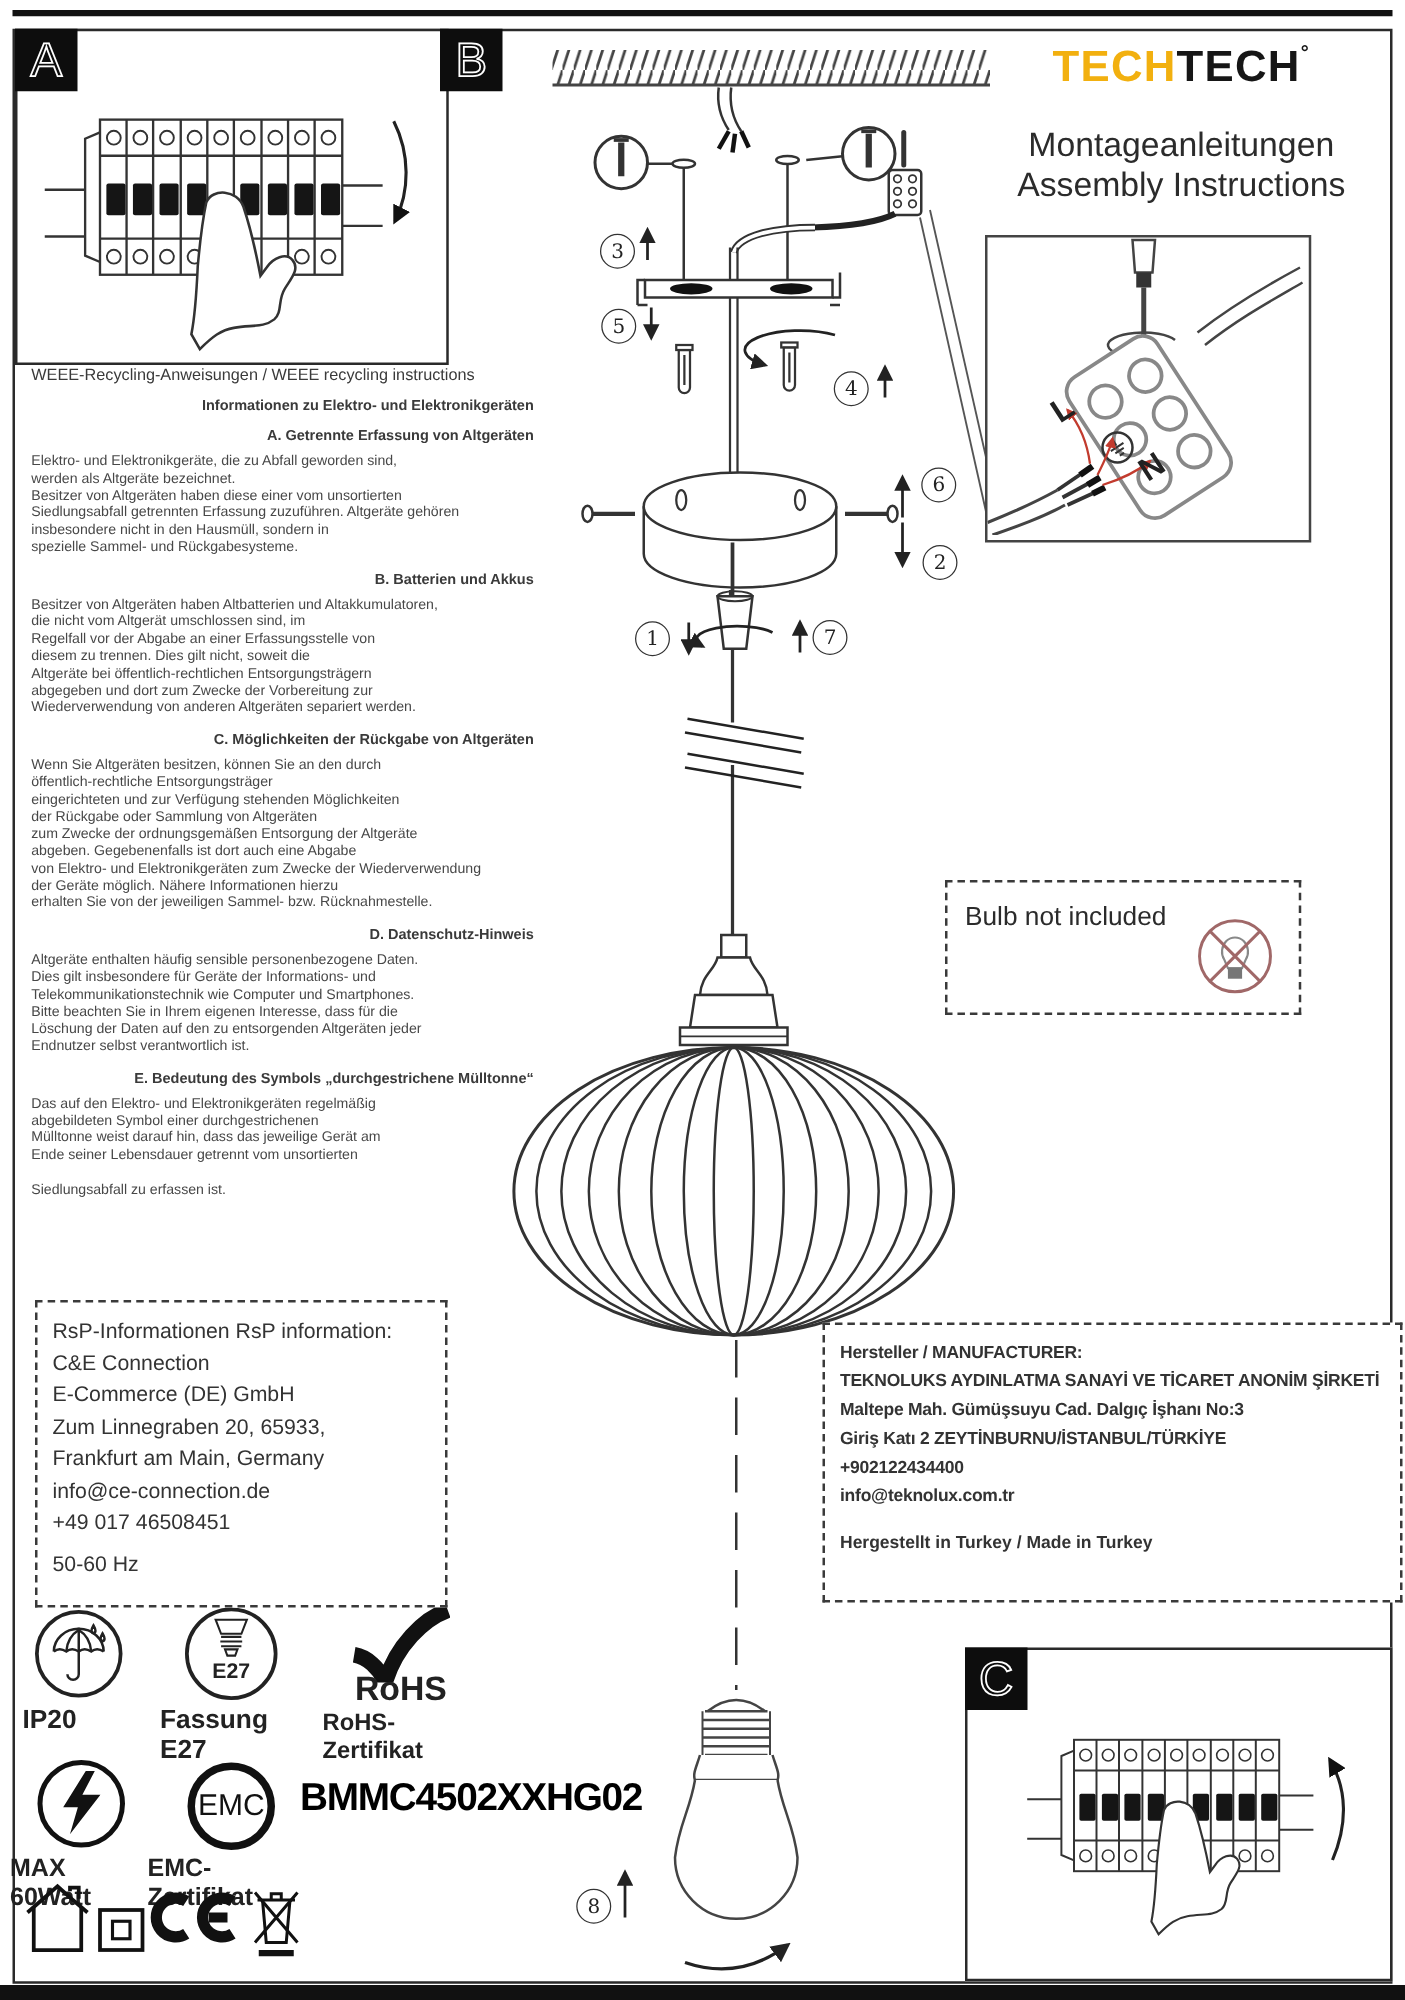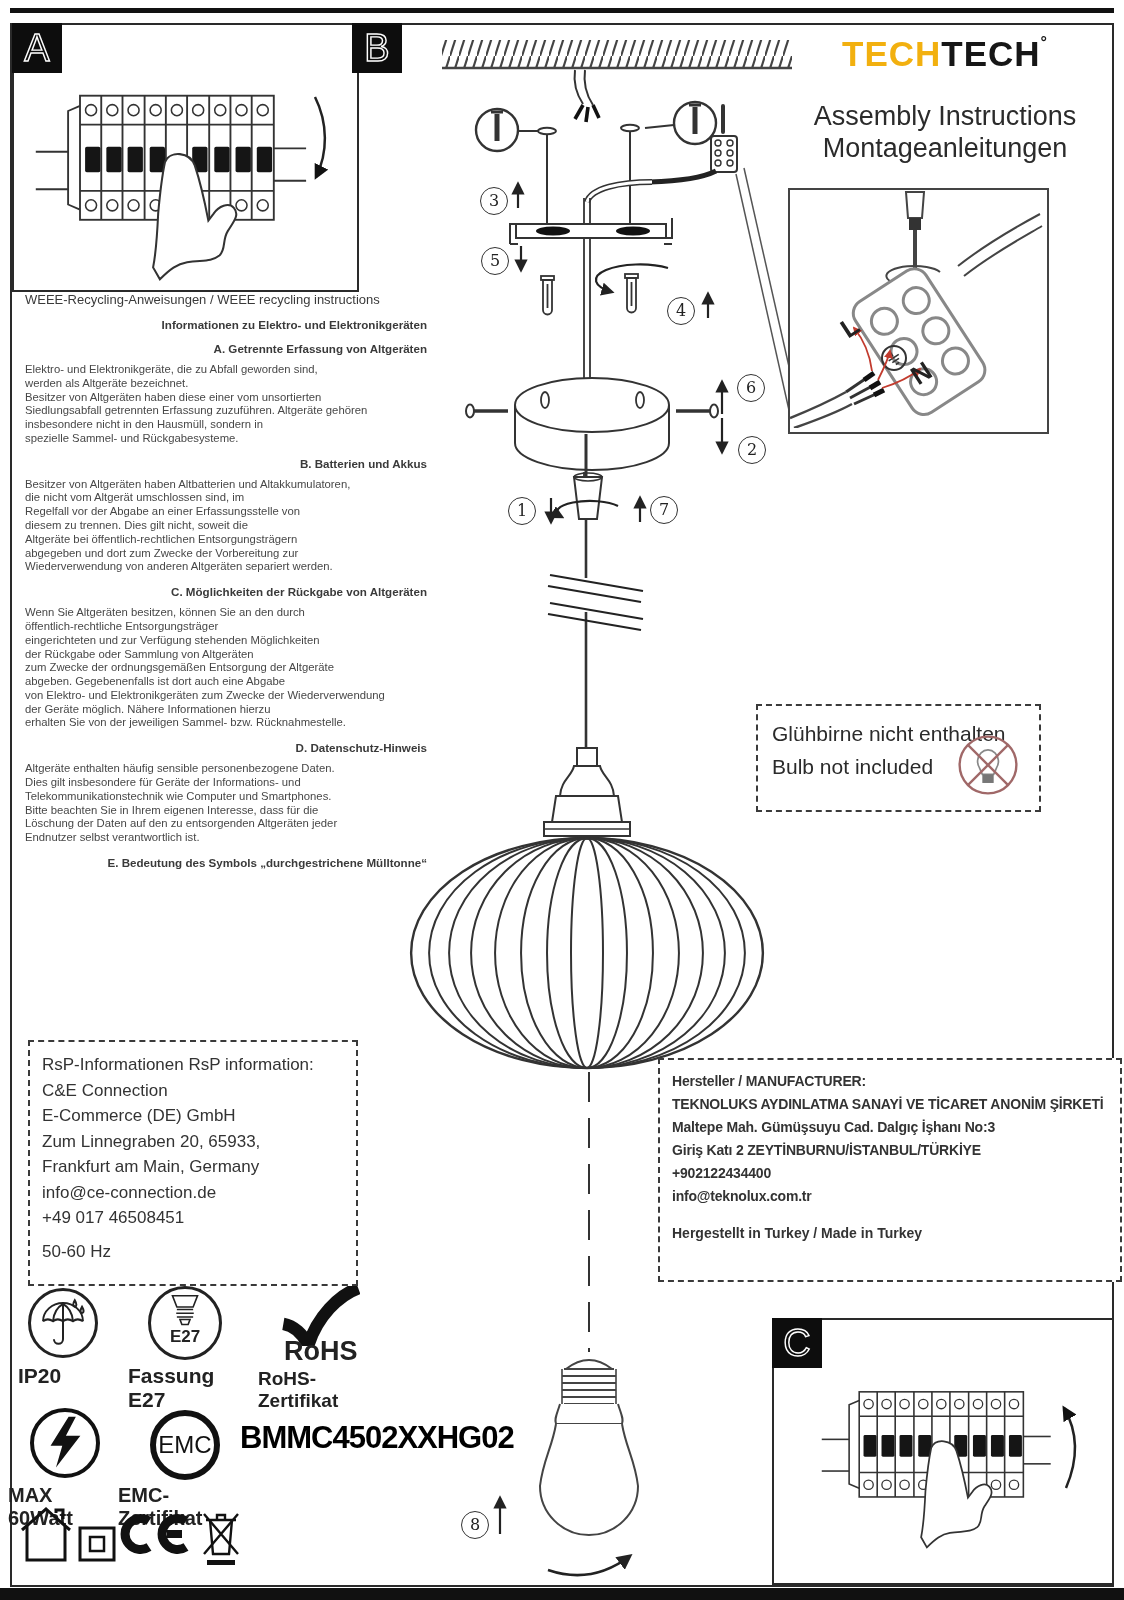--- a/index.html
+++ b/index.html
@@ -115,22 +115,22 @@
   <div class="abs panel-label" style="left:352px;top:23px;">
     <svg width="50" height="50">
         <text x="25" y="38" text-anchor="middle" font-size="38" font-family="Liberation Sans,sans-serif" fill="none" stroke="#fff" stroke-width="1.4">B</text>
       </svg>
   </div>
 
   <div class="abs logo">
     <span class="royal">TECH</span><span class="tech">TECH</span><span class="mark">°</span>
   </div>
   <div class="abs doc-title">
+    <div>Montageanleitungen</div>
     <div>Assembly Instructions</div>
-    <div>Montageanleitungen</div>
   </div>
 
   <svg class="abs" style="left:0;top:0;z-index:1;" width="1124" height="1600" viewBox="0 0 1124 1600">
     <defs>
       <pattern id="hatch" width="9" height="28" patternUnits="userSpaceOnUse">
           <path d="M0,28 L9,0" stroke="#444" stroke-width="2.2"></path>
         </pattern>
       <marker id="ah" viewBox="0 0 10 10" refX="8" refY="5" markerWidth="6" markerHeight="6" orient="auto">
           <path d="M0,0 L10,5 L0,10 Z" fill="#222"></path>
         </marker>
@@ -380,25 +380,30 @@
 der Geräte möglich. Nähere Informationen hierzu
 erhalten Sie von der jeweiligen Sammel- bzw. Rücknahmestelle.</div>
     <div class="sec-h">D. Datenschutz-Hinweis</div>
     <div class="sec-b">Altgeräte enthalten häufig sensible personenbezogene Daten.
 Dies gilt insbesondere für Geräte der Informations- und
 Telekommunikationstechnik wie Computer und Smartphones.
 Bitte beachten Sie in Ihrem eigenen Interesse, dass für die
 Löschung der Daten auf den zu entsorgenden Altgeräten jeder
 Endnutzer selbst verantwortlich ist.</div>
     <div class="sec-h">E. Bedeutung des Symbols „durchgestrichene Mülltonne“</div>
+    <div class="sec-b">Das auf den Elektro- und Elektronikgeräten regelmäßig
+abgebildeten Symbol einer durchgestrichenen
+Mülltonne weist darauf hin, dass das jeweilige Gerät am
+Ende seiner Lebensdauer getrennt vom unsortierten
+
+Siedlungsabfall zu erfassen ist.</div>
   </div>
 
   <div class="abs dashed-box notice z2">
     <div class="notice-text">
-      <div>Glühbirne nicht enthalten</div>
       <div>Bulb not included</div>
     </div>
     <svg class="abs" style="right:16px;top:24px;" width="70" height="70" viewBox="0 0 74 74">
       <circle cx="37" cy="37" r="30" fill="none" stroke="#A06868" stroke-width="2.5"></circle>
       <path d="M28,40 A11,12 0 1 1 46,40 L43,47 H31 Z" fill="none" stroke="#888" stroke-width="1.8"></path>
       <rect x="31" y="47" width="12" height="9" fill="#777"></rect>
       <line x1="16" y1="16" x2="58" y2="58" stroke="#A06868" stroke-width="2.5"></line>
       <line x1="58" y1="16" x2="16" y2="58" stroke="#A06868" stroke-width="2.5"></line>
     </svg>
   </div>

